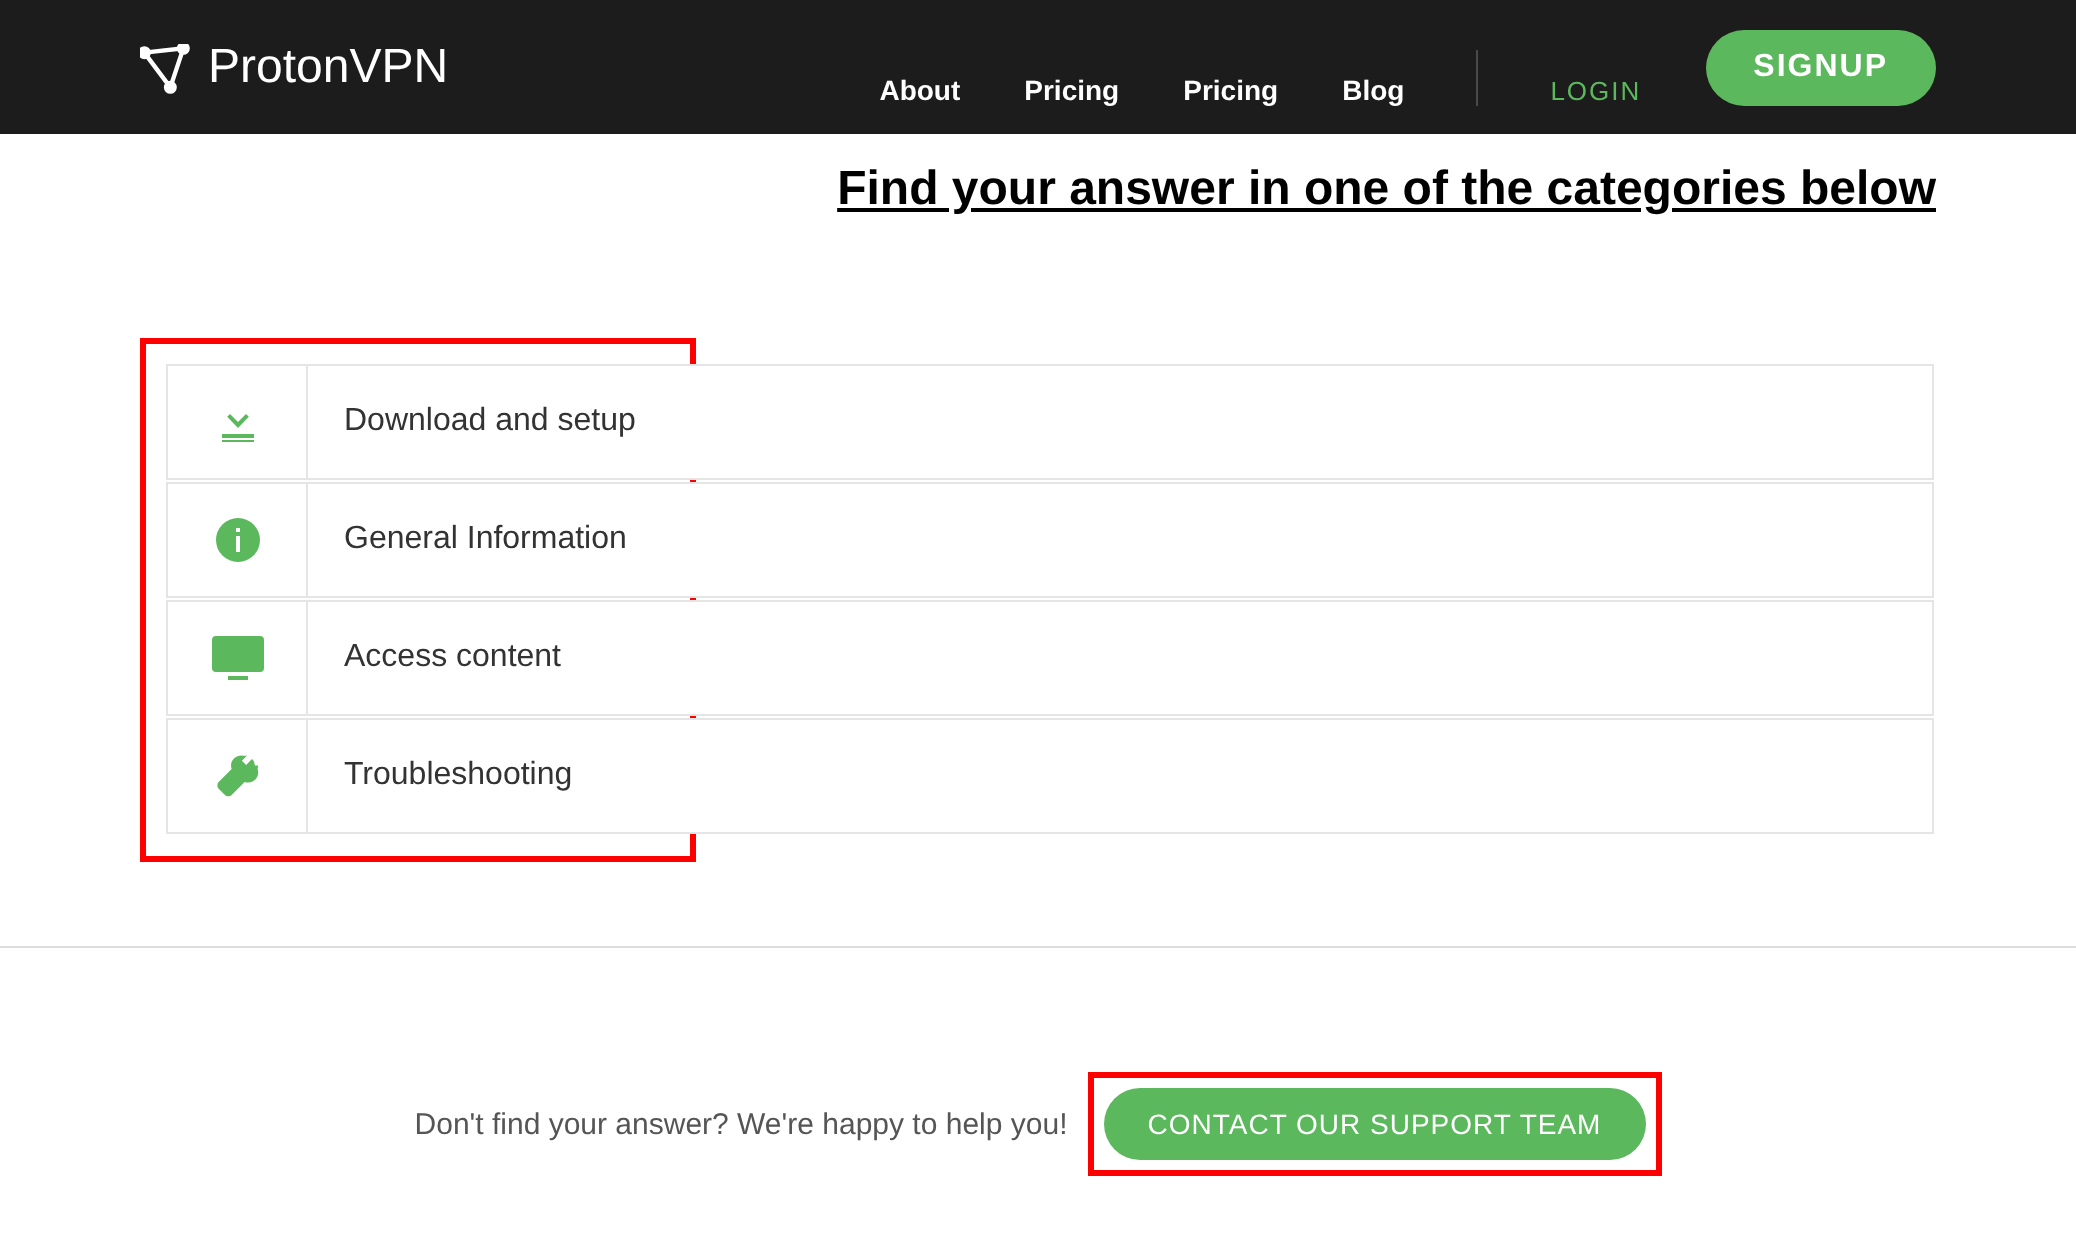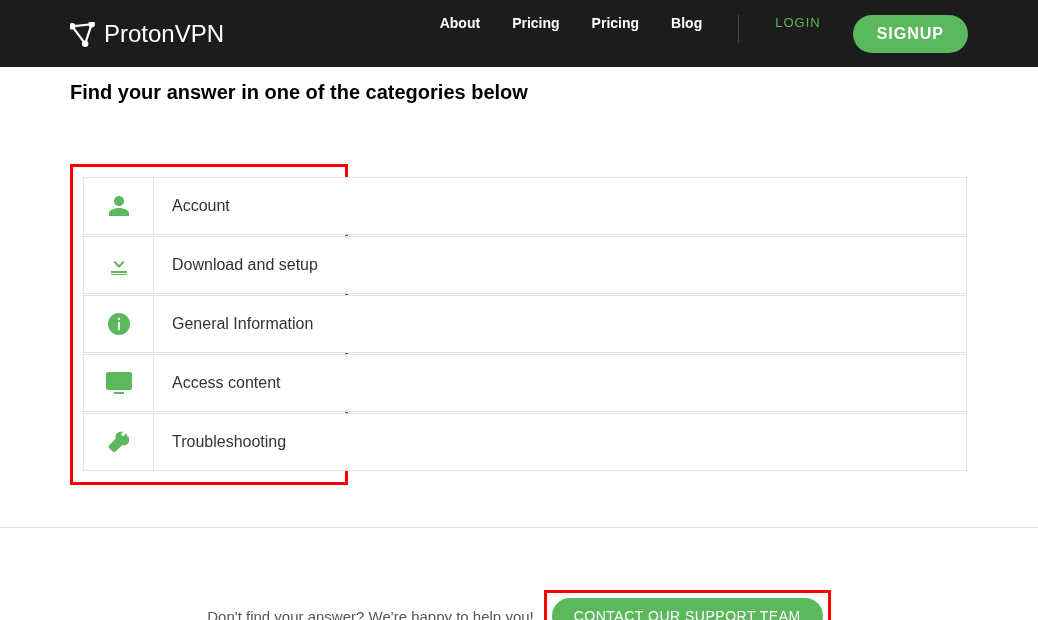--- a/index.html
+++ b/index.html
@@ -19,21 +19,21 @@
       align-items: flex-end;
       color: #fff;
       font-size: 24px;
       gap: 8px;
     }
     
     .logo-icon svg { display: block; }
     
     .nav {
       display: flex;
-      align-items: flex-start;
+      align-items: flex-end;
       gap: 32px;
     }
     
     .nav-link {
       color: #fff;
       font-size: 14px;
       font-weight: 600;
       text-decoration: none;
       cursor: pointer;
     }
@@ -68,25 +68,26 @@
       font-weight: 700;
       letter-spacing: 1px;
       cursor: pointer;
     }
     
     .main {
       padding: 14px 70px 0;
     }
     
     .heading {
-      text-align: left;
-      font-size: 20px;
+      text-align: right;
+      font-size: 24px;
       font-weight: 700;
       color: #000;
       margin-bottom: 60px;
+      text-decoration: underline;
     }
     
     .categories-wrapper {
       border: 3px solid #ff0000;
       padding: 10px;
       width: 278px;
       position: relative;
     }
     
     .categories-full {
@@ -184,28 +185,20 @@
     <button class="signup-btn">SIGNUP</button>
   </div>
 </div>
 
 <div class="main">
   <h1 class="heading">Find your answer in one of the categories below</h1>
 
   <div class="categories-wrapper">
     <div class="categories-full">
 
-      <div class="category-row">
-        <div class="category-icon-cell">
-          <svg width="24" height="24" viewBox="0 0 24 24">
-              <path d="M12 12c2.7 0 5-2.3 5-5s-2.3-5-5-5-5 2.3-5 5 2.3 5 5 5zm0 2c-3.3 0-10 1.7-10 5v3h20v-3c0-3.3-6.7-5-10-5z"></path>
-            </svg>
-        </div>
-        <div class="category-label">Account</div>
-      </div>
 
       <div class="category-row">
         <div class="category-icon-cell">
           <svg width="24" height="24" viewBox="0 0 24 24">
               <path d="M12 2v10l-4-4-1.4 1.4L12 15l5.4-5.6L16 8l-4 4V2h0zM4 18h16v2H4zM4 21h16v1H4z"></path>
             </svg>
         </div>
         <div class="category-label">Download and setup</div>
       </div>
 

